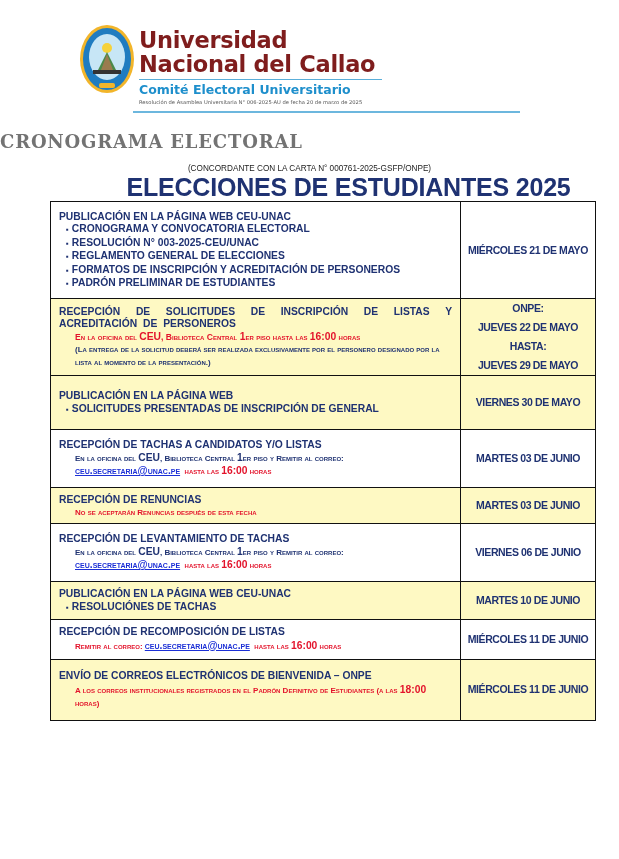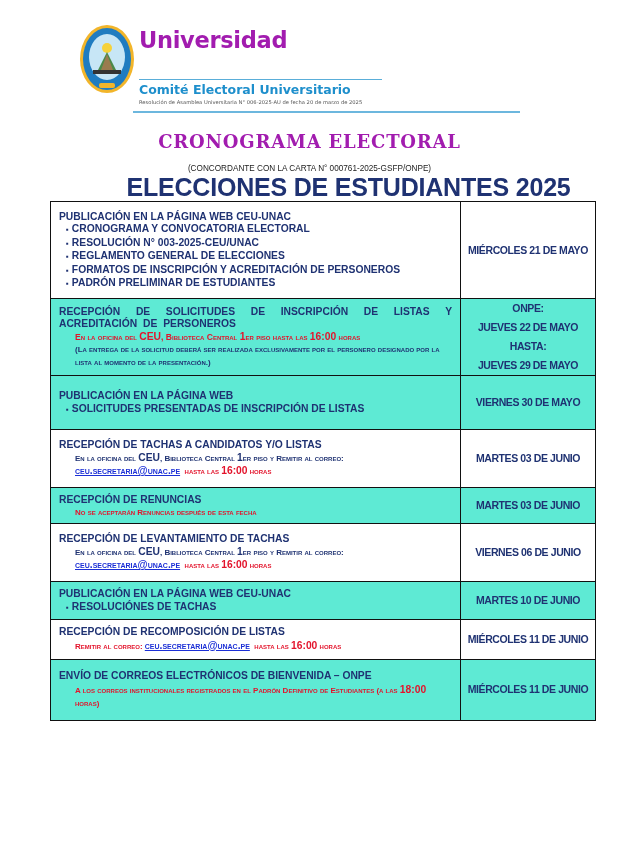--- a/index.html
+++ b/index.html
@@ -1,34 +1,34 @@
 <!DOCTYPE html>
 <html><head>
 <meta charset="utf-8">
 <style>
   html, body { margin: 0; padding: 0; background: #ffffff; }
   body { width: 619px; height: 859px; position: relative; overflow: hidden; font-family: "Liberation Sans", sans-serif; }
 
   
   .logo { position: absolute; left: 79px; top: 24px; width: 56px; height: 70px; }
   .brand { position: absolute; left: 139px; top: 28px; }
-  .brand-line1, .brand-line2 { color: #a21caf; font-family: "DejaVu Sans", sans-serif; font-weight: bold; font-size: 22.5px; line-height: 24px; letter-spacing: -0.3px; }
+  .brand-line1, .brand-line2 { color: #7f1d1d; font-family: "DejaVu Sans", sans-serif; font-weight: bold; font-size: 22.5px; line-height: 24px; letter-spacing: -0.3px; }
   .brand-rule { position: absolute; left: 139px; top: 79px; width: 243px; height: 1px; background: #5aaed9; }
   .committee { position: absolute; left: 139px; top: 82px; color: #1e8fcc; font-family: "DejaVu Sans", sans-serif; font-weight: bold; font-size: 12.5px; }
   .resolution { position: absolute; left: 139px; top: 99px; color: #555; font-family: "DejaVu Sans", sans-serif; font-size: 5.2px; white-space: nowrap; }
   .header-rule { position: absolute; left: 133px; top: 111px; width: 387px; height: 2px; background: #6cb7de; }
 
-  .doc-title { position: absolute; left: 0; width: 619px; top: 131px; text-align: center; font-family: "DejaVu Serif", serif; font-weight: bold; font-size: 18px; color: #a21caf; letter-spacing: 0.8px; }
+  .doc-title { position: absolute; left: 0; width: 619px; top: 131px; text-align: left; font-family: "DejaVu Serif", serif; font-weight: bold; font-size: 18px; color: #737373; letter-spacing: 0.8px; }
   .doc-subtitle { position: absolute; left: 0; width: 619px; top: 164px; text-align: center; font-size: 8.2px; color: #222; }
   .doc-heading { position: absolute; left: 0; width: 619px; top: 173px; text-align: center; font-weight: bold; font-size: 25px; color: #1f3272; letter-spacing: -0.2px; padding-left: 39px; }
 
   
   .sched { position: absolute; left: 50px; top: 201px; width: 546px; border-collapse: collapse; border: 1.5px solid #111; }
   .sched td { border: 1.5px solid #111; vertical-align: middle; padding: 0; margin-left: 36px; }
-  .sched tr.blue td { background: #5eead4; }
+  .sched tr.blue td { background: #fef9c3; }
   .sched tr.white td { background: #ffffff; }
   .act { width: 393px; padding: 6px 8px 5px 8px !important; }
   .when { text-align: center; color: #1f3272; font-weight: bold; font-size: 10.5px; letter-spacing: -0.4px; line-height: 19px; }
   .act-title { color: #1f3272; font-weight: bold; font-size: 10.3px; line-height: 12.5px; }
   .justify { text-align: justify; word-spacing: 3px; }
   .bullets { margin: 0; padding: 0 0 0 7px; list-style: none; }
   .bullets li { color: #1f3272; font-weight: bold; font-size: 10.3px; line-height: 12.5px; }
   .bullets li::before { content: "\25AA"; margin-right: 3px; font-size: 8px; }
   .note { padding-left: 16px; font-weight: bold; font-size: 8px; line-height: 11.5px; }
   .note.red { color: #e3132b; }
@@ -48,20 +48,21 @@
     <ellipse cx="28" cy="33" rx="18" ry="23" fill="#c7e6f6"></ellipse>
     <circle cx="28" cy="24" r="5" fill="#f6d23a"></circle>
     <polygon points="28,28 18,48 38,48" fill="#4b8a4a"></polygon>
     <polygon points="28,30 22,46 34,46" fill="#9a7b4f"></polygon>
     <rect x="14" y="46" width="28" height="4" fill="#333"></rect>
     <rect x="20" y="59" width="16" height="5" rx="2" fill="#f2b52a"></rect>
   </svg>
 </div>
 <div class="brand">
   <div class="brand-line1">Universidad</div>
+  <div class="brand-line2">Nacional del Callao</div>
 </div>
 <div class="brand-rule"></div>
 <div class="committee">Comité Electoral Universitario</div>
 <div class="resolution">Resolución de Asamblea Universitaria N° 006-2025-AU de fecha 20 de marzo de 2025</div>
 <div class="header-rule"></div>
 
 <div class="doc-title">CRONOGRAMA ELECTORAL</div>
 <div class="doc-subtitle">(CONCORDANTE CON LA CARTA N° 000761-2025-GSFP/ONPE)</div>
 <div class="doc-heading">ELECCIONES DE ESTUDIANTES 2025</div>
 
@@ -96,21 +97,21 @@
       <div>HASTA:</div>
       <div>JUEVES 29 DE MAYO</div>
     </td>
   </tr>
 
 
   <tr class="blue" style="height:54px">
     <td class="act">
       <div class="act-title">PUBLICACIÓN EN LA PÁGINA WEB</div>
       <ul class="bullets">
-        <li>SOLICITUDES PRESENTADAS DE INSCRIPCIÓN DE LISTAS</li>
+        <li>SOLICITUDES PRESENTADAS DE INSCRIPCIÓN DE GENERAL</li>
       </ul>
     </td>
     <td class="when">VIERNES 30 DE MAYO</td>
   </tr>
 
   <tr class="white" style="height:58px">
     <td class="act">
       <div class="act-title">RECEPCIÓN DE TACHAS A CANDIDATOS Y/O LISTAS</div>
       <div class="note navy sc">
         <span>En la oficina del </span><span class="big">CEU</span><span>, Biblioteca Central </span><span class="big">1</span><span>er piso y Remitir al correo:</span>

